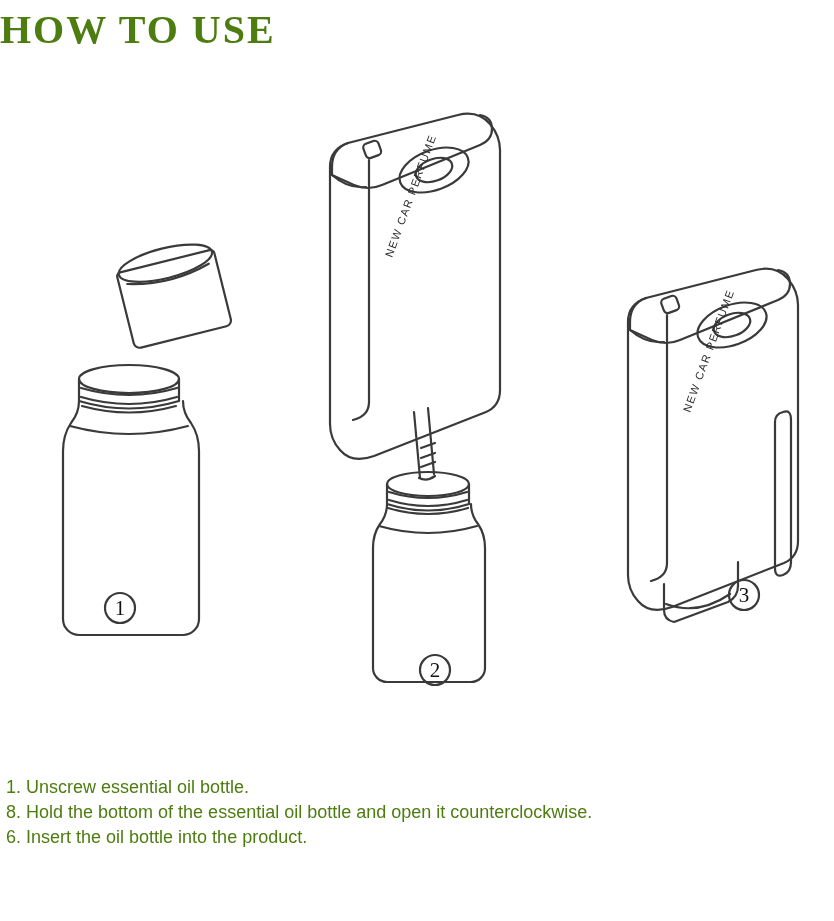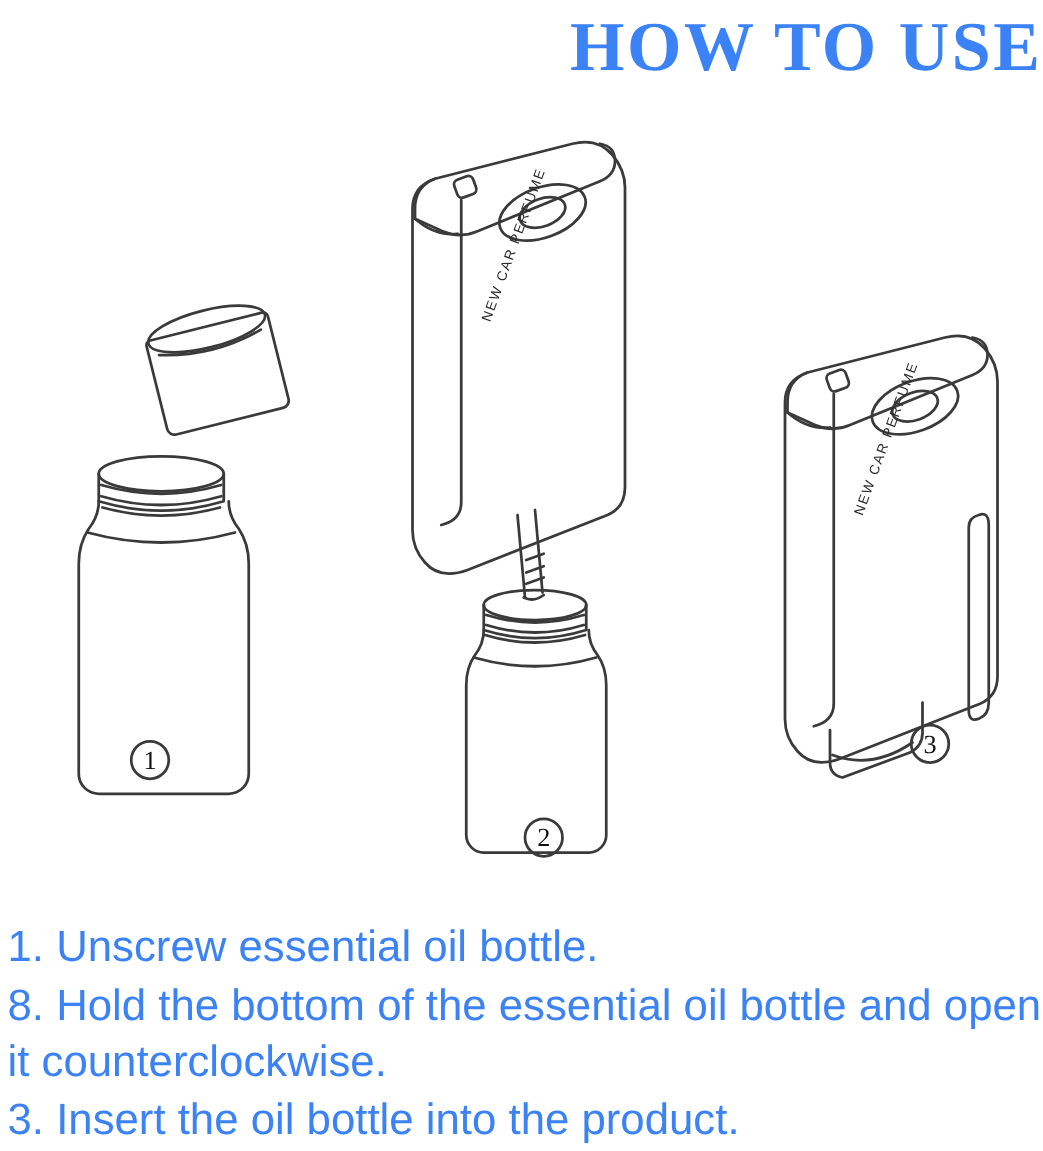--- a/index.html
+++ b/index.html
@@ -19,43 +19,43 @@
     position: relative;
     width: 834px;
     height: 921px;
     background: #ffffff;
   }
   .title {
     position: absolute;
     top: 6px;
     left: 0;
     width: 834px;
-    text-align: right;
+    text-align: left;
     font-family: "Liberation Serif", serif;
     font-weight: bold;
-    font-size: 56px;
+    font-size: 40px;
     letter-spacing: 2px;
-    color: #3b82f6;
+    color: #4d7c0f;
   }
   .diagram {
     position: absolute;
     top: 92px;
     left: 0;
     width: 834px;
     height: 630px;
   }
   .steps {
     position: absolute;
     left: 6px;
-    top: 736px;
+    top: 776px;
     width: 828px;
     font-family: "Liberation Sans", sans-serif;
-    font-size: 35px;
+    font-size: 18px;
     line-height: 1.28;
-    color: #3b82f6;
+    color: #4d7c0f;
   }
   .steps p {
     margin: 0 0 2px 0;
   }
   .vlabel {
     font-family: "Liberation Sans", sans-serif;
     font-size: 11px;
     letter-spacing: 1.4px;
     fill: #2b2b2b;
   }
@@ -170,16 +170,16 @@
           </g>
         </g>
 
       </g>
     </svg>
   </div>
 
   <div class="steps">
     <p>1. Unscrew essential oil bottle.</p>
     <p>8. Hold the bottom of the essential oil bottle and open it counterclockwise.</p>
-    <p>3. Insert the oil bottle into the product.</p>
+    <p>6. Insert the oil bottle into the product.</p>
   </div>
 
 </div>
 
 </body></html>

